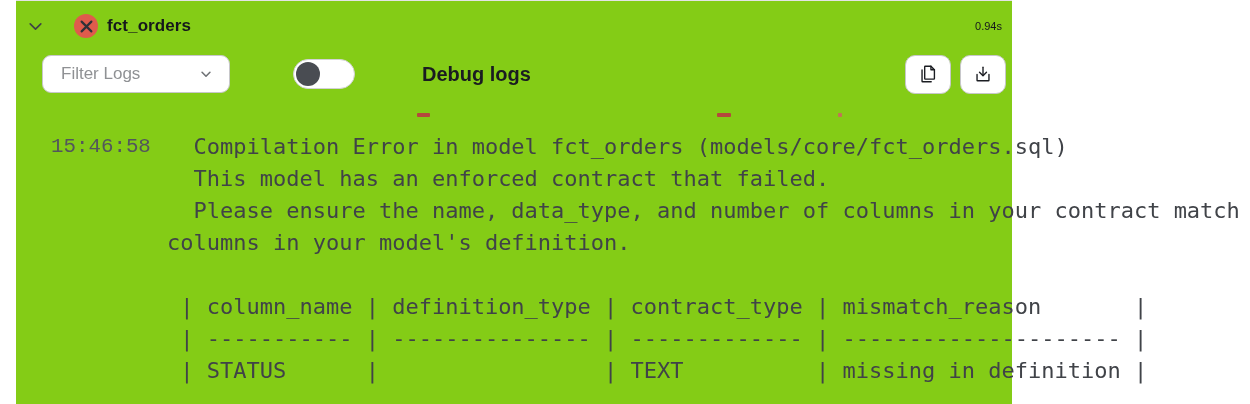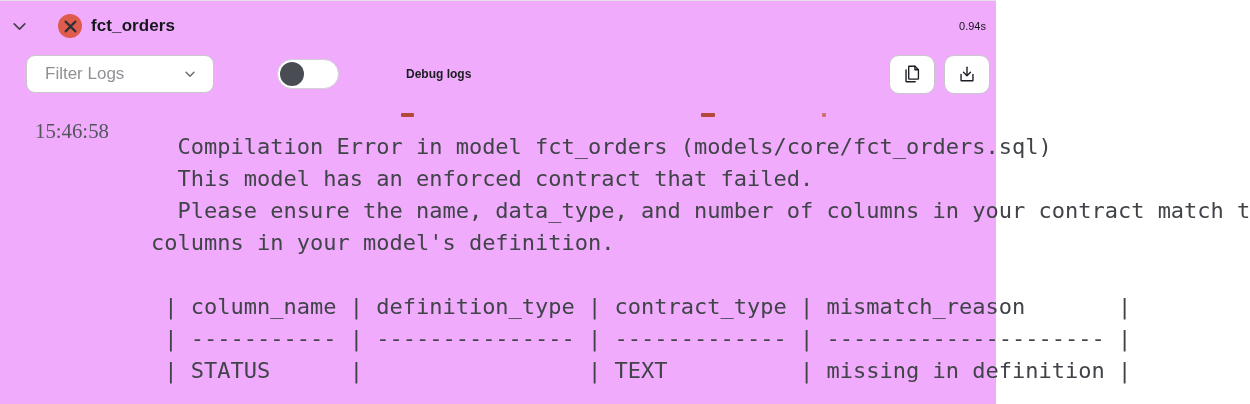--- a/index.html
+++ b/index.html
@@ -1,21 +1,21 @@
 <!DOCTYPE html>
 <html><head>
 <meta charset="utf-8">
 <style>
   html,body{margin:0;padding:0;background:#ffffff;}
   body{
     width:1250px;height:404px;overflow:hidden;position:relative;
     font-family:"Liberation Sans", sans-serif;
     -webkit-font-smoothing:antialiased;
   }
-  .pane{width:996px;height:404px;border-top:1px solid #e3e3e5;box-sizing:border-box;background:#f0abfc;}
+  .pane{width:996px;height:404px;border-top:1px solid #e3e3e5;box-sizing:border-box;background:#84cc16;margin-left:16px;}
 
   
   .header-row{
     height:50px;display:flex;align-items:center;padding:0 8px 0 8px;box-sizing:border-box;
   }
   .collapse-btn{width:18px;height:18px;display:flex;align-items:center;justify-content:center;
     margin-left:2px;cursor:pointer;background:none;border:none;padding:0;}
   .status-icon{
     width:24px;height:24px;border-radius:50%;background:#df5b4c;
     display:flex;align-items:center;justify-content:center;margin-left:30px;flex:0 0 auto;
@@ -37,34 +37,34 @@
     padding:0 16px 0 18px;box-sizing:border-box;cursor:pointer;
   }
   .filter-select .label{font-size:17px;color:#8f9194;font-weight:500;}
   .toggle{
     margin-left:18px;width:62px;height:30px;border:1.5px solid #d2d2d5;border-radius:16px;
     background:#fff;position:relative;box-sizing:border-box;cursor:pointer;flex:0 0 auto;
   }
   .toggle .knob{
     position:absolute;left:2px;top:1.5px;width:24px;height:24px;border-radius:50%;background:#494c52;
   }
-  .toggle-label{margin-left:22px;font-size:12px;font-weight:600;color:#1a1c21;}
+  .toggle-label{margin-left:22px;font-size:20px;font-weight:600;color:#1a1c21;}
   .toolbar-actions{margin-left:auto;display:flex;gap:9px;}
   .icon-btn{
     width:46px;height:39px;border:1.2px solid #c7c7ca;border-radius:10px;background:#fff;
     display:flex;align-items:center;justify-content:center;cursor:pointer;padding:0;
   }
 
   
   .log-area{position:relative;height:308px;}
   .frag{position:absolute;border-radius:1px;}
   .log-entry{position:relative;padding-top:34px;}
   .log-timestamp{
-    position:absolute;left:35px;top:18px;
-    font-family:Liberation Serif, serif;font-size:20.8px;line-height:32px;color:#53565c;
+    position:absolute;left:35px;top:34px;
+    font-family:Liberation Mono, monospace;font-size:20.8px;line-height:32px;color:#53565c;
   }
   .log-message{
     margin:0 0 0 151px;
     font-family:"DejaVu Sans Mono", monospace;font-size:22px;line-height:32px;color:#404348;
     white-space:pre;
   }
   svg{display:block;}
 </style>
 </head>
 <body>

